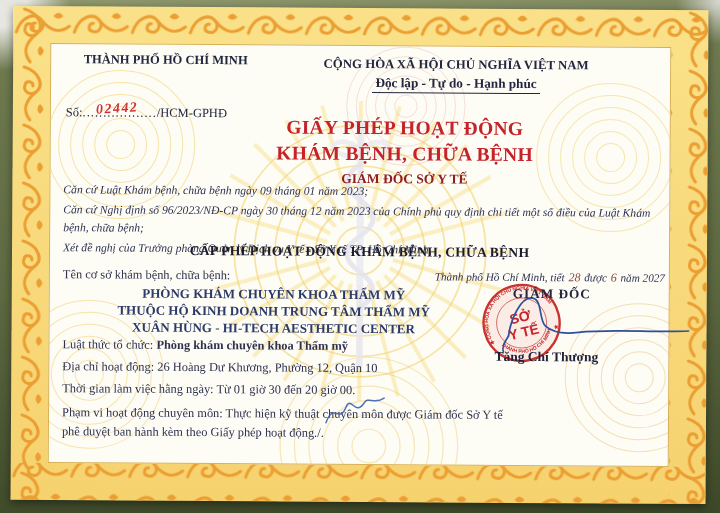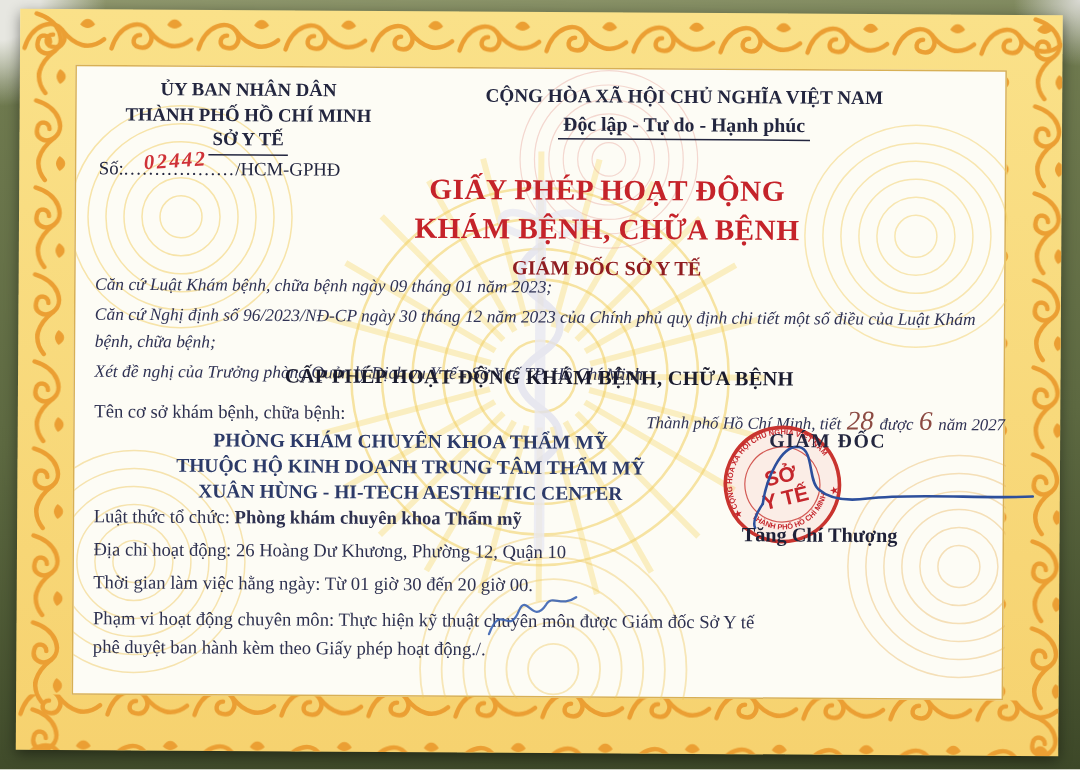--- a/index.html
+++ b/index.html
@@ -45,21 +45,21 @@
   .name-label{left:14px;top:224px;}
   .org{left:5px;top:241px;width:440px;font-weight:bold;font-size:13px;
        line-height:17px;color:#2c3a68;}
   .f-form{left:14px;top:294px;}
   .f-addr{left:14px;top:316px;}
   .f-hours{left:14px;top:338px;}
   .f-scope{left:14px;top:360px;width:448px;line-height:1.55;white-space:normal;}
   .bold{font-weight:bold;}
   .date-line{left:382px;top:224px;width:238px;font-style:italic;font-size:11.2px;
              color:#2f3254;}
-  .hand-dt{color:#8c4a42;font-size:18px;font-style:italic;margin:0 1px;}
+  .hand-dt{color:#8c4a42;font-size:12px;font-style:italic;margin:0 1px;}
   .gd-title{left:398px;top:240px;width:210px;font-weight:bold;font-size:13.2px;
             letter-spacing:1px;color:#23263f;z-index:6;}
   .sign-svg{left:398px;top:212px;z-index:5;}
   .signer{left:393px;top:303px;width:210px;font-weight:bold;font-size:13.5px;
           color:#1f2138;z-index:6;}
   .flourish{left:272px;top:342px;z-index:5;}
   .stamp-txt{font-family:"Liberation Sans",sans-serif;font-weight:bold;fill:#c4262c;}
 </style>
 </head>
 <body>
@@ -132,23 +132,21 @@
         <path d="M310 88 L310 320" stroke="#e9e9f2" stroke-width="7" stroke-linecap="round" fill="none"></path>
         <path d="M310 103 C 286 86 272 104 296 110 M310 103 C 334 86 348 104 324 110" stroke="#e9e9f2" stroke-width="5" fill="none" stroke-linecap="round"></path>
         <path d="M310 118 q-26 18 0 36 q26 18 0 36 q-26 18 0 36 q26 18 0 36" stroke="#e2e2ee" stroke-width="5" fill="none" stroke-linecap="round"></path>
       </g>
     </svg>
   </div>
 
   <div class="content">
 
     <div class="abs hdr-left ctr">
-      <div>ỦY BAN NHÂN DÂN</div>
       <div>THÀNH PHỐ HỒ CHÍ MINH</div>
-      <div><span class="uline">SỞ Y TẾ</span></div>
     </div>
 
     <div class="abs so-line nw">
       <span>Số:</span><span class="dots">..................</span><span>/HCM-GPHĐ</span>
       <span class="hand-no">02442</span>
     </div>
 
     <div class="abs hdr-right ctr">
       <div class="nat1">CỘNG HÒA XÃ HỘI CHỦ NGHĨA VIỆT NAM</div>
       <div class="nat2"><span class="uline">Độc lập - Tự do - Hạnh phúc</span></div>

